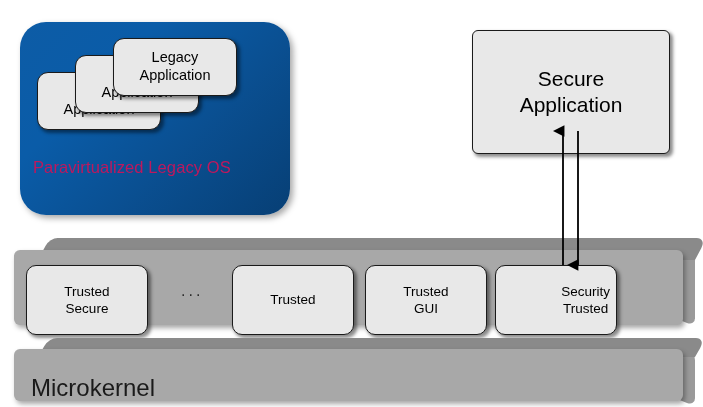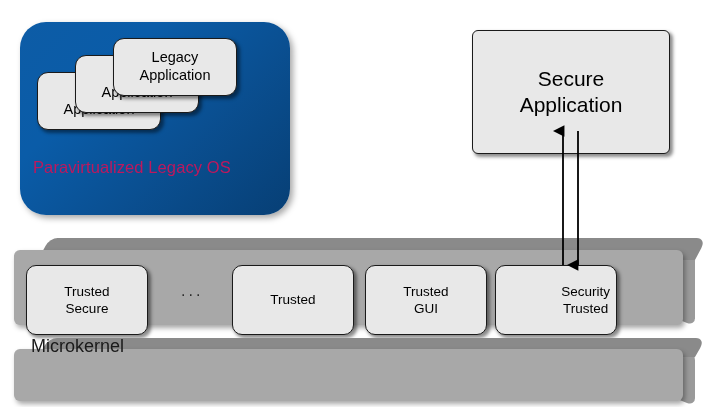--- a/index.html
+++ b/index.html
@@ -123,23 +123,23 @@
     transform: skewY(22deg);
     transform-origin: top left;
   }
   .kernel-slab .front-face {
     left: 14px; top: 13px; width: 669px; height: 52px;
   }
 
   .kernel-label {
     position: absolute;
     left: 31px;
-    top: 336px;
+    top: 374px;
     color: #1a1a1a;
-    font-size: 18px;
+    font-size: 24px;
     white-space: nowrap;
     z-index: 6;
   }
 
   
   .svc {
     border-radius: 10px;
     font-size: 13.5px;
     line-height: 1.28;
     height: 70px;

